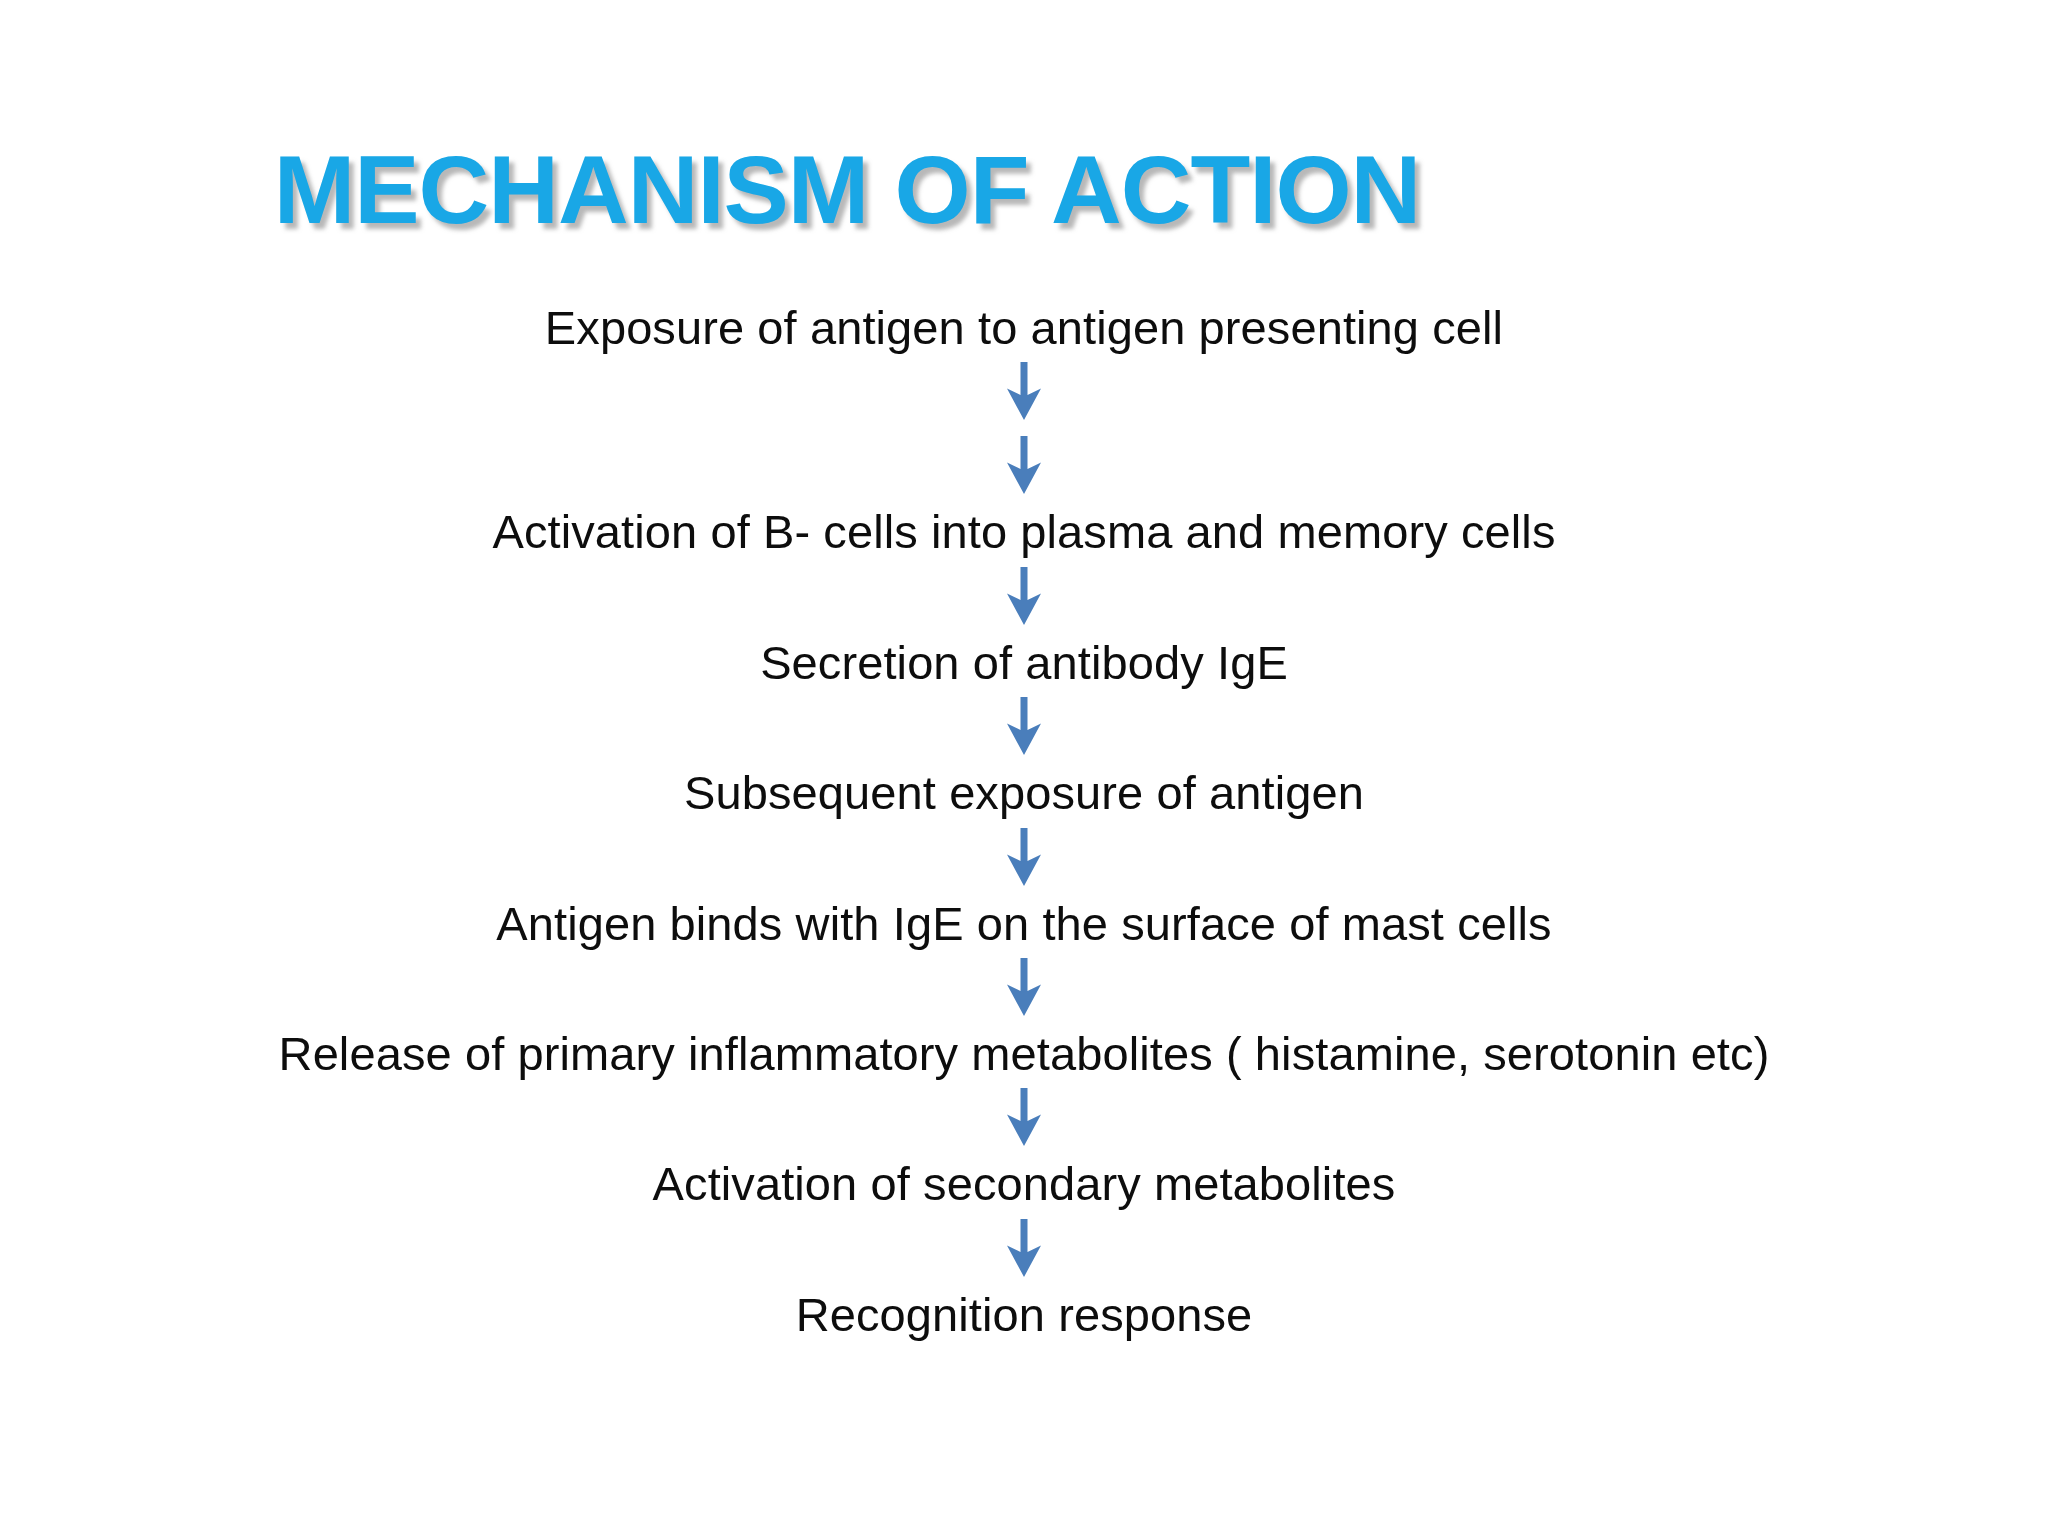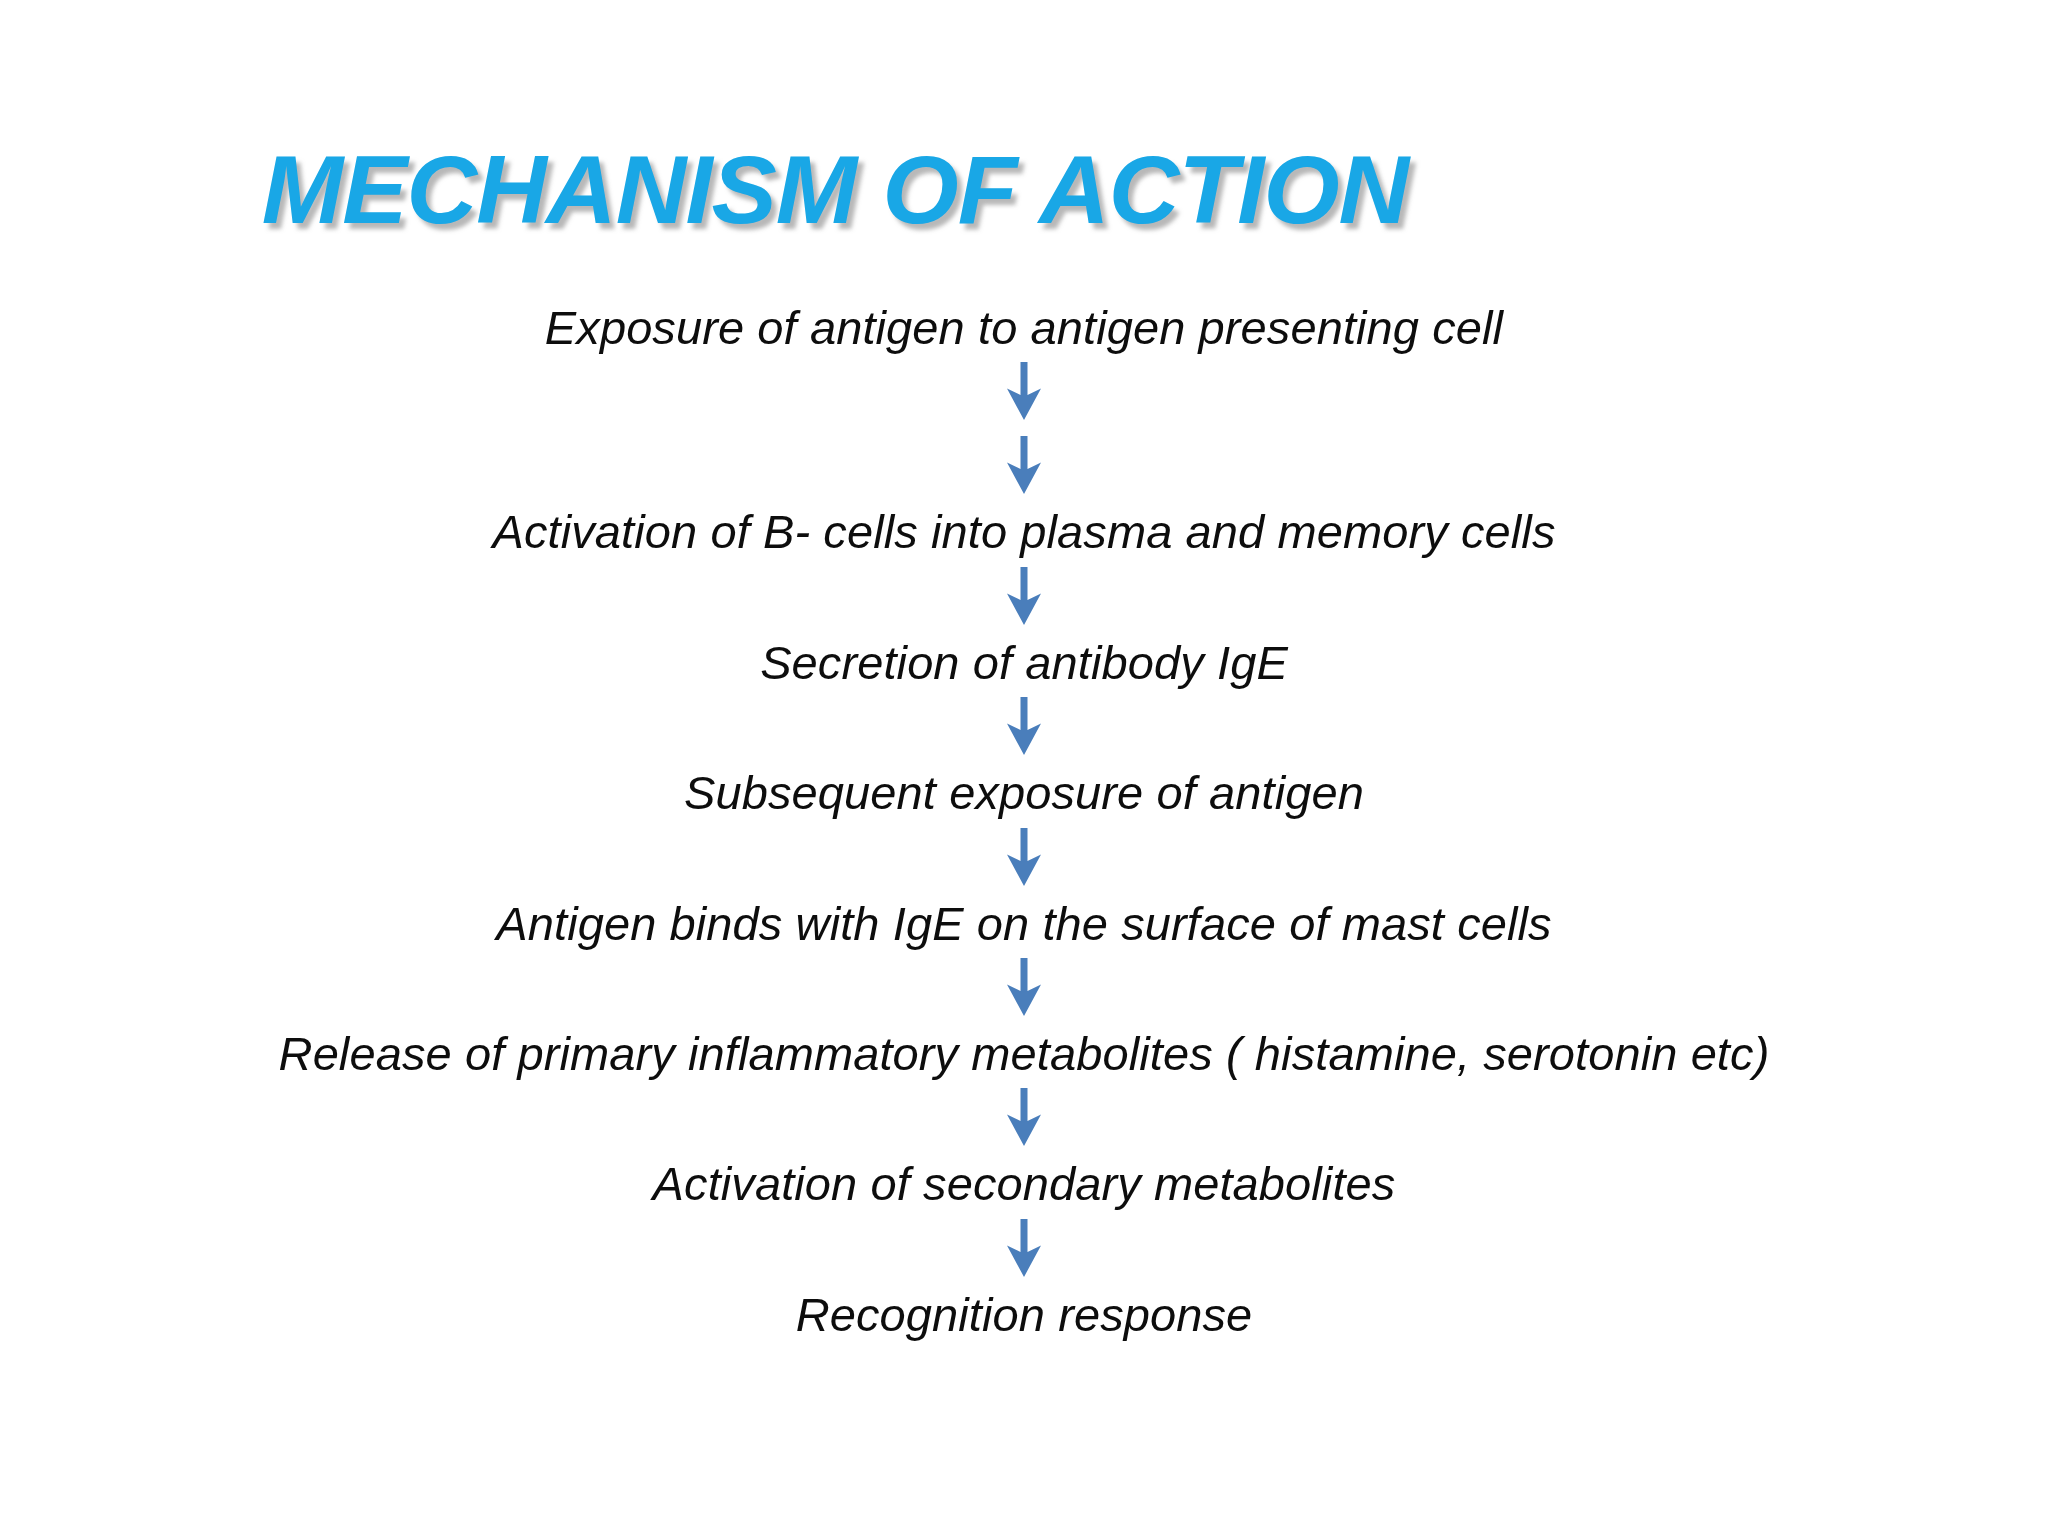--- a/index.html
+++ b/index.html
@@ -20,24 +20,23 @@
     width: 2048px;
     height: 1536px;
     background: #ffffff;
     box-sizing: border-box;
   }
 
   
   .title-wrap {
     position: absolute;
     top: 78px;
-    left: 0;
+    left: 12px;
     width: 1670px;
     text-align: center;
-    font-style: italic;
   }
   .slide-title {
     display: inline-block;
     font-family: "Liberation Sans", sans-serif;
     font-weight: bold;
     font-size: 96px;
     line-height: 1.0;
     letter-spacing: -1px;
     color: #19A7E6;
     text-shadow: 5px 6px 4px rgba(125,125,125,0.55);
@@ -62,21 +61,20 @@
     font-family: "Liberation Sans", sans-serif;
     font-size: 47px;
     line-height: 1.20;
     font-weight: normal;
     white-space: nowrap;
     letter-spacing: 0.1px;
   }
   .flow-step .line {
     display: block;
     white-space: nowrap;
-    font-style: italic;
   }
 
   
   .arrow {
     display: block;
     width: 46px;
     height: 62px;
     margin: 6px auto 6px auto;
     flex: none;
   }

